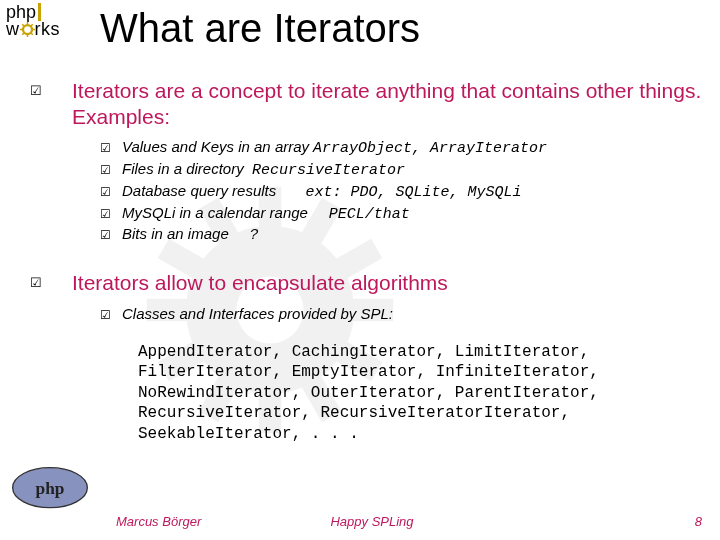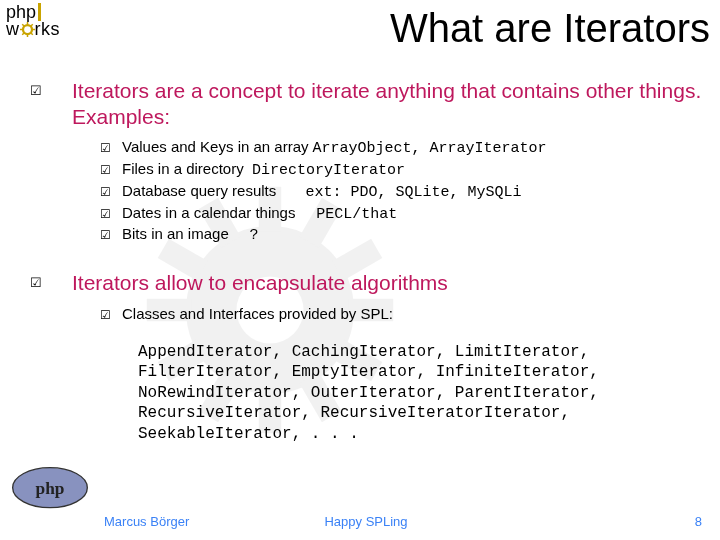--- a/index.html
+++ b/index.html
@@ -40,21 +40,21 @@
     left: 10px;
     bottom: 30px;
     width: 80px;
     height: 44px;
   }
   .title {
     position: absolute;
     top: 6px;
     left: 100px;
     right: 10px;
-    text-align: right;
+    text-align: left;
     font-family: Verdana, sans-serif;
     font-size: 40px;
     color: #000;
     z-index: 2;
   }
   .content {
     position: absolute;
     left: 30px;
     top: 78px;
     right: 18px;
@@ -80,35 +80,36 @@
   }
   .sub-list {
     margin: 8px 0 14px 70px;
   }
   .sub-row { display: flex; font-size: 15px; line-height: 1.32; }
   .sub-check {
     width: 14px; flex: 0 0 14px;
     font-family: Arial, sans-serif;
   }
   .sub-check::before { content: "☑"; font-size: 12px; }
-  .sub-text { flex: 1; padding-left: 8px; }
+  .sub-text { flex: 1; padding-left: 8px; font-style: italic; }
   .mono { font-family: "Courier New", monospace; font-size: 15px; }
   .spl-list {
     margin: 4px 0 0 108px;
     font-family: "Courier New", monospace;
     font-size: 16px;
     line-height: 1.28;
   }
   .footer {
     position: absolute;
-    left: 4px; right: 0; bottom: 6px;
+    left: 16px; right: 0; bottom: 6px;
     height: 20px;
     font-size: 13px;
-    color: #3b82f6;
+    color: #be185d;
     z-index: 2;
+    font-style: italic;
   }
   .footer-left { position:absolute; left: 100px; }
   .footer-center { position:absolute; left: 0; right:0; text-align:center;padding-left:8px; }
   .footer-right { position:absolute; right: 18px; }
   .gap { height: 10px; }
 </style>
 </head>
 <body>
 
 <svg class="bg-gear" viewBox="0 0 100 100">
@@ -165,29 +166,29 @@
     <div class="main-text">Iterators are a concept to iterate anything that contains other things. Examples:</div>
   </div>
 
   <div class="sub-list">
     <div class="sub-row">
         <div class="sub-check"></div>
         <div class="sub-text"><span>Values and Keys in an array</span><span class="mono" style="margin-left:4px;">ArrayObject, ArrayIterator</span></div>
       </div>
     <div class="sub-row">
         <div class="sub-check"></div>
-        <div class="sub-text"><span>Files in a directory</span>&nbsp;&nbsp;<span class="mono">DirectoryIterator</span></div>
+        <div class="sub-text"><span>Files in a directory</span>&nbsp;&nbsp;<span class="mono">RecursiveIterator</span></div>
       </div>
     <div class="sub-row">
         <div class="sub-check"></div>
         <div class="sub-text"><span>Database query results</span>&nbsp;&nbsp;&nbsp;&nbsp;&nbsp;&nbsp;&nbsp;<span class="mono">ext: PDO, SQLite, MySQLi</span></div>
       </div>
     <div class="sub-row">
         <div class="sub-check"></div>
-        <div class="sub-text"><span>Dates in a calendar things</span>&nbsp;&nbsp;&nbsp;&nbsp;&nbsp;<span class="mono">PECL/that</span></div>
+        <div class="sub-text"><span>MySQLi in a calendar range</span>&nbsp;&nbsp;&nbsp;&nbsp;&nbsp;<span class="mono">PECL/that</span></div>
       </div>
     <div class="sub-row">
         <div class="sub-check"></div>
         <div class="sub-text"><span>Bits in an image</span>&nbsp;&nbsp;&nbsp;&nbsp;&nbsp;<span class="mono">?</span></div>
       </div>
   </div>
 
   <div class="gap"></div>
 
   <div class="bullet-row">

